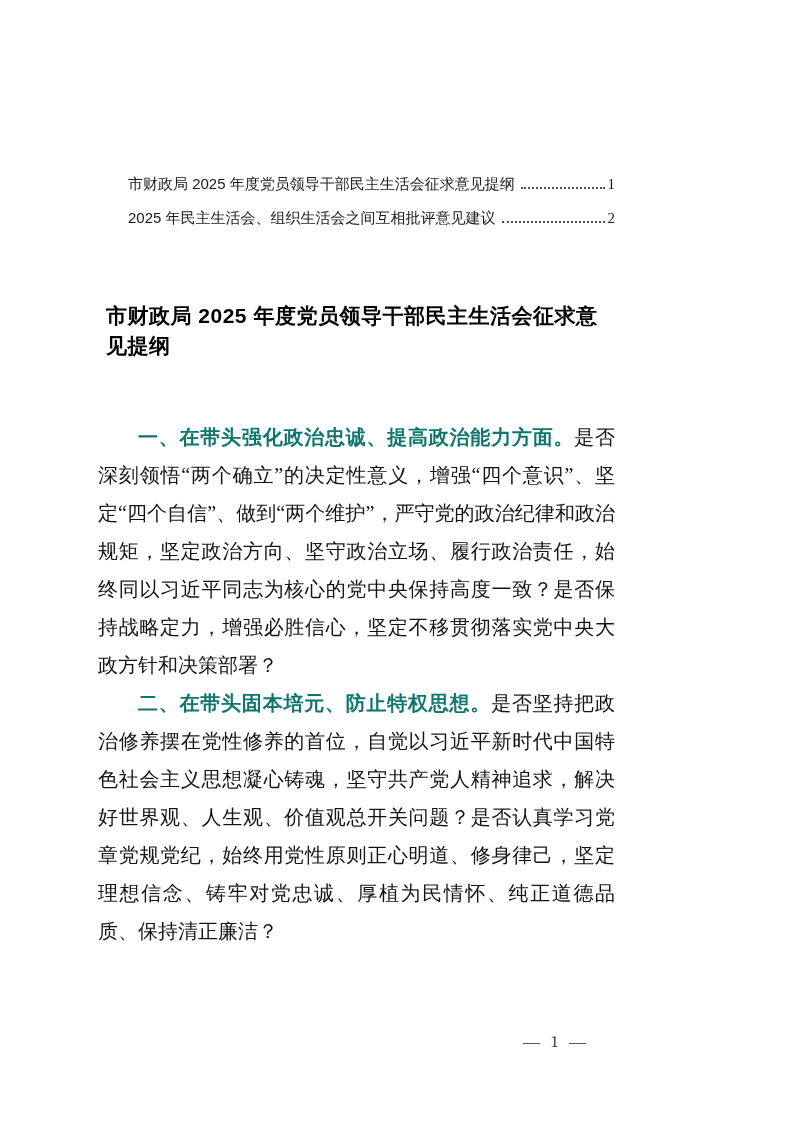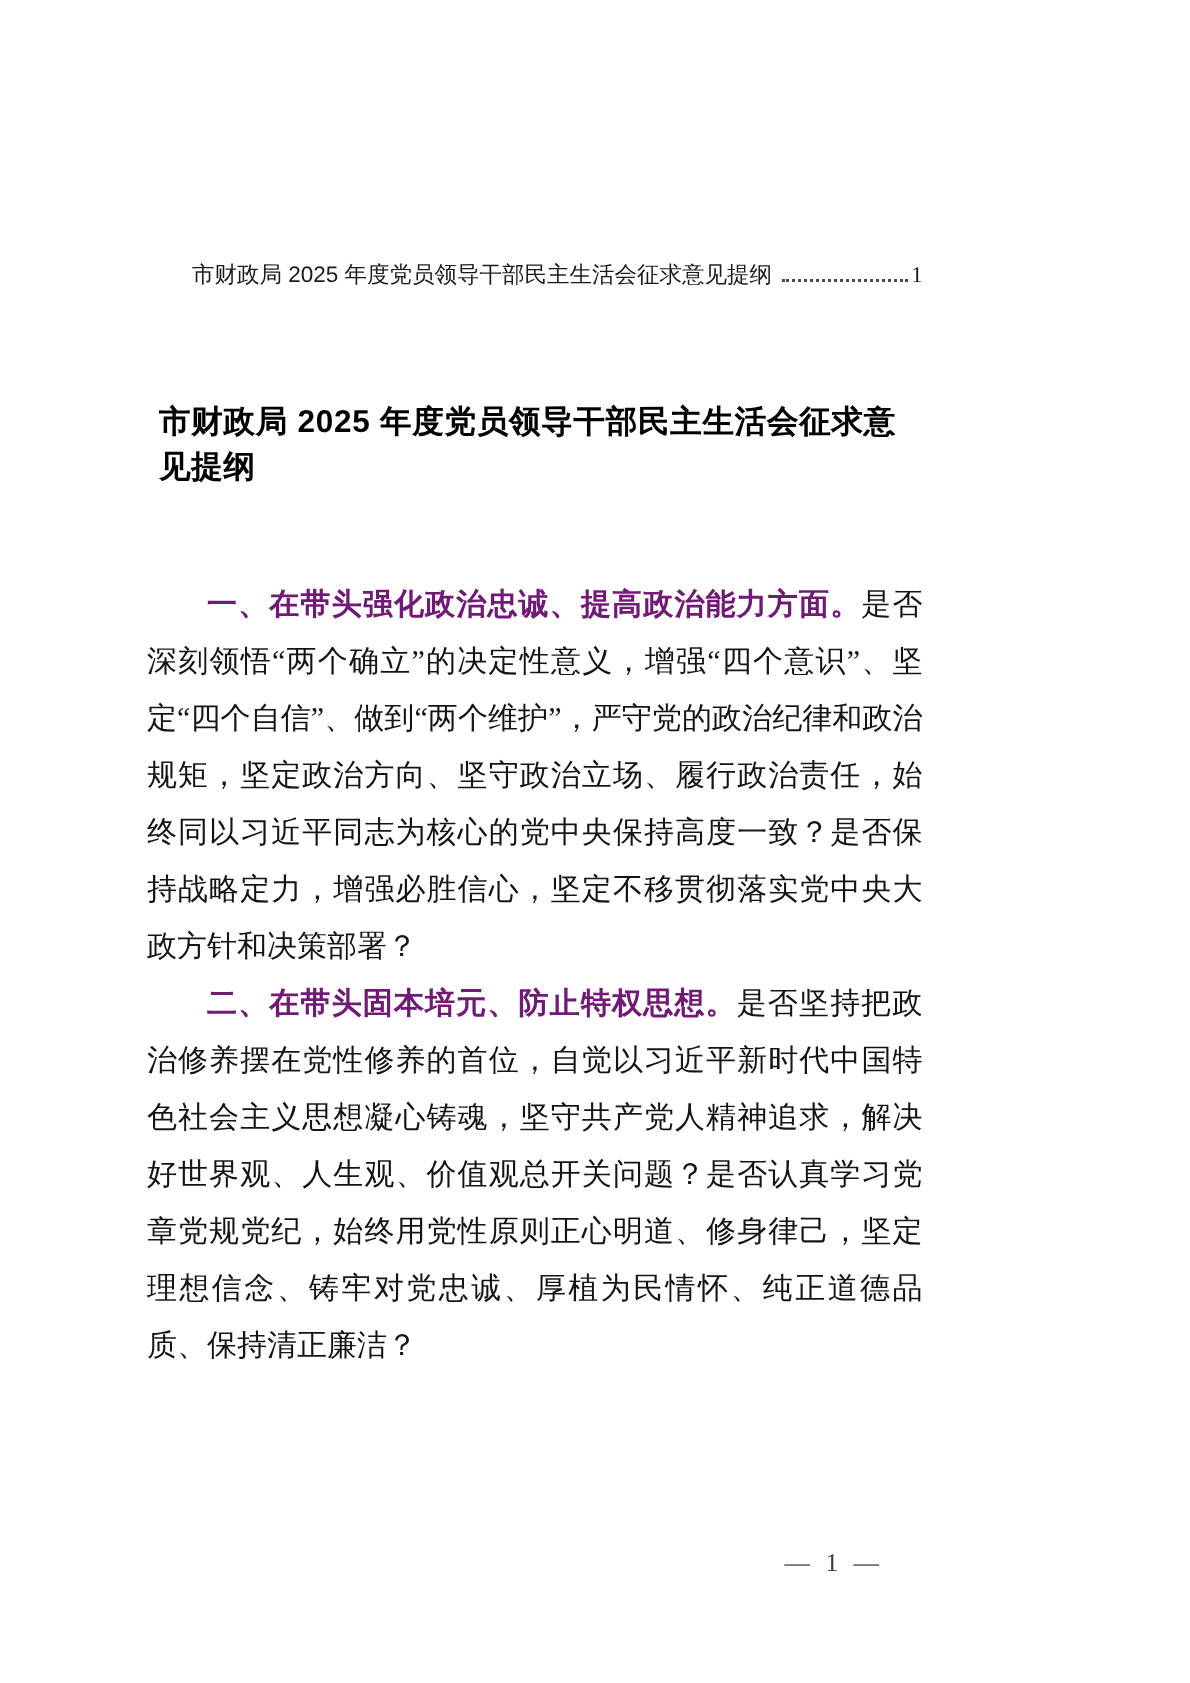--- a/index.html
+++ b/index.html
@@ -62,21 +62,21 @@
     font-size: 20px;
     line-height: 38px;
     text-align: justify;
     text-indent: 2em;
     font-family: "Liberation Serif", serif;
     color: #141414;
   }
   .para .lead {
     font-family: "Liberation Sans", sans-serif;
     font-weight: 700;
-    color: #701a75;
+    color: #0f766e;
   }
   
   .footer {
     position: absolute;
     top: 1032px;
     right: 124px;
     font-family: "Liberation Serif", serif;
     font-size: 17px;
     color: #3c3c3c;
     letter-spacing: 3px;
@@ -86,20 +86,25 @@
 <body>
 
 <div class="page">
 
   <nav class="toc">
     <div class="toc-row">
       <span class="toc-label">市财政局 2025 年度党员领导干部民主生活会征求意见提纲</span>
       <span class="toc-leader"></span>
       <span class="toc-page">1</span>
     </div>
+    <div class="toc-row">
+      <span class="toc-label">2025 年民主生活会、组织生活会之间互相批评意见建议</span>
+      <span class="toc-leader"></span>
+      <span class="toc-page">2</span>
+    </div>
   </nav>
 
   <h1 class="title">市财政局 2025 年度党员领导干部民主生活会征求意见提纲</h1>
 
   <div class="content">
     <p class="para"><span class="lead">一、在带头强化政治忠诚、提高政治能力方面。</span><span class="ptext">是否深刻领悟“两个确立”的决定性意义，增强“四个意识”、坚定“四个自信”、做到“两个维护”，严守党的政治纪律和政治规矩，坚定政治方向、坚守政治立场、履行政治责任，始终同以习近平同志为核心的党中央保持高度一致？是否保持战略定力，增强必胜信心，坚定不移贯彻落实党中央大政方针和决策部署？</span></p>
     <p class="para"><span class="lead">二、在带头固本培元、防止特权思想。</span><span class="ptext">是否坚持把政治修养摆在党性修养的首位，自觉以习近平新时代中国特色社会主义思想凝心铸魂，坚守共产党人精神追求，解决好世界观、人生观、价值观总开关问题？是否认真学习党章党规党纪，始终用党性原则正心明道、修身律己，坚定理想信念、铸牢对党忠诚、厚植为民情怀、纯正道德品质、保持清正廉洁？</span></p>
   </div>
 
   <div class="footer">— 1 —</div>

